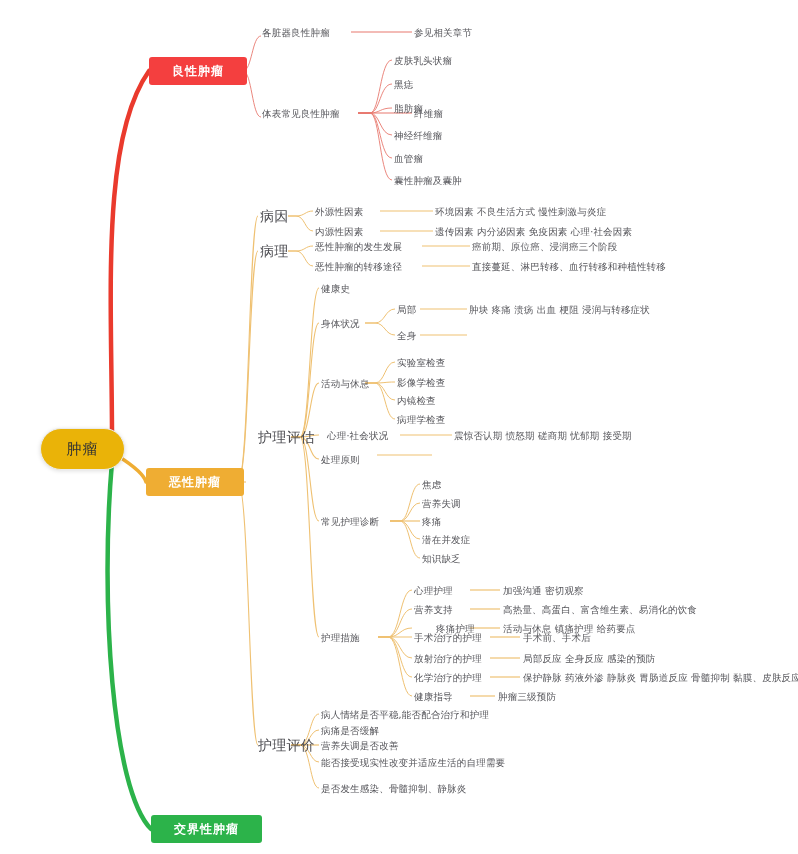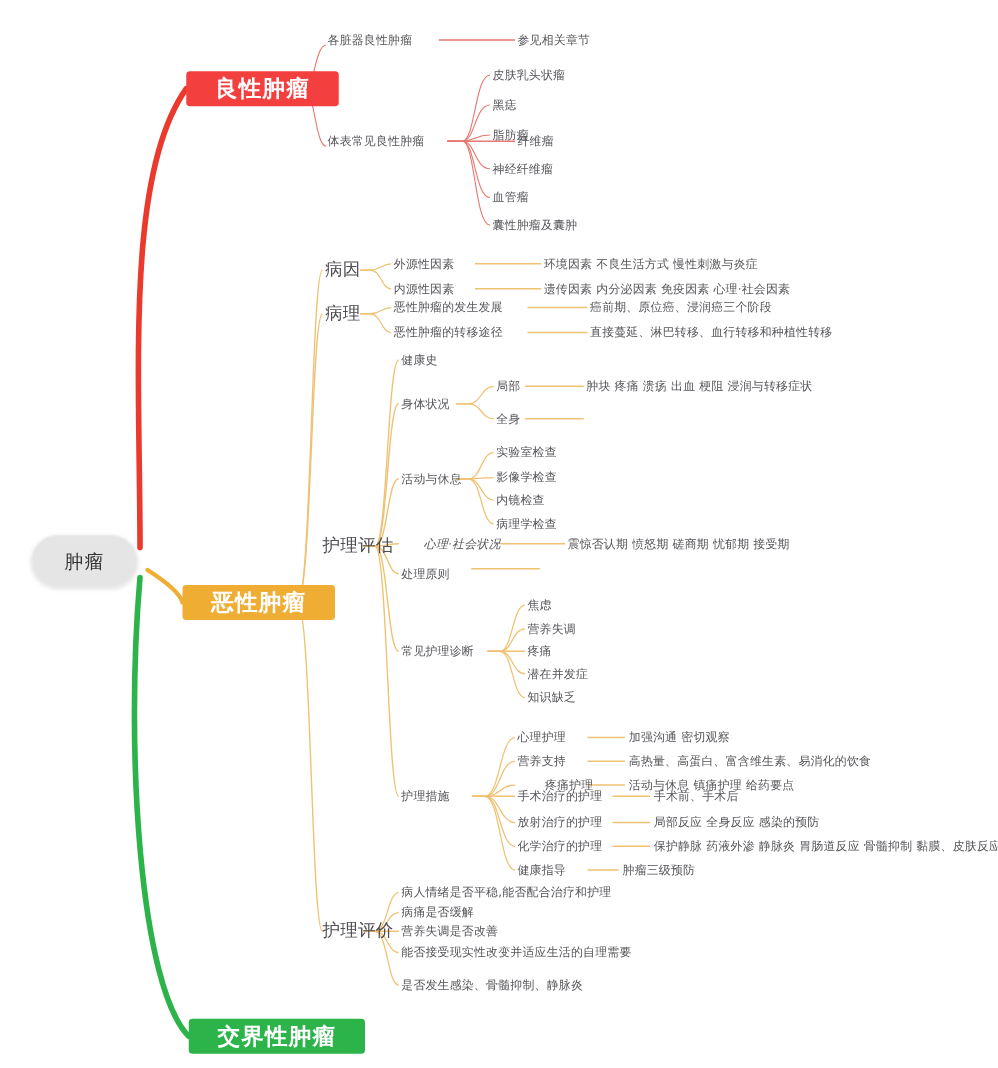--- a/index.html
+++ b/index.html
@@ -21,42 +21,42 @@
     top: 0; left: 0;
     width: 798px; height: 854px;
     pointer-events: none;
   }
   .node {
     position: absolute;
     white-space: nowrap;
   }
   
   .root-node {
-    left: 25px; top: 428px;
+    left: 40px; top: 428px;
     width: 85px; height: 42px;
-    background: #e5e5e5;
+    background: #eab308;
     border: 1px solid #ececec;
     border-radius: 21px;
     box-shadow: 0 1px 4px rgba(0,0,0,0.13);
     display: flex;
     align-items: center;
     justify-content: center;
     font-size: 15px;
     color: #333333;
     letter-spacing: 1px;
     z-index: 5;
   }
   
   .l1 {
     display: flex;
     align-items: center;
     justify-content: center;
     border-radius: 3px;
     color: #ffffff;
-    font-size: 18px;
+    font-size: 12px;
     font-weight: bold;
     letter-spacing: 1px;
     z-index: 4;
     padding: 0 23px;
     height: 28px;
   }
   .l1.benign   { left: 149px; top: 57px;  background: #f43f3f; }
   .l1.malign   { left: 146px; top: 468px; background: #efad33; }
   .l1.border   { left: 151px; top: 815px; background: #2cb34a; }
 
@@ -231,21 +231,21 @@
   <div class="t" style="left:397px; top:303px;">局部</div>
   <div class="t" style="left:469px; top:303px;">肿块 疼痛 溃疡 出血 梗阻 浸润与转移症状</div>
   <div class="t" style="left:397px; top:329px;">全身</div>
 
   <div class="t" style="left:321px; top:377px;">活动与休息</div>
   <div class="t" style="left:397px; top:356px;">实验室检查</div>
   <div class="t" style="left:397px; top:376px;">影像学检查</div>
   <div class="t" style="left:397px; top:394px;">内镜检查</div>
   <div class="t" style="left:397px; top:413px;">病理学检查</div>
 
-  <div class="t" style="left:339px; top:429px;font-style:italic;">心理·社会状况</div>
+  <div class="t" style="left:327px; top:429px;">心理·社会状况</div>
   <div class="t" style="left:454px; top:429px;">震惊否认期 愤怒期 磋商期 忧郁期 接受期</div>
 
   <div class="t" style="left:321px; top:453px;">处理原则</div>
 
   <div class="t" style="left:321px; top:515px;">常见护理诊断</div>
   <div class="t" style="left:422px; top:478px;">焦虑</div>
   <div class="t" style="left:422px; top:497px;">营养失调</div>
   <div class="t" style="left:422px; top:515px;">疼痛</div>
   <div class="t" style="left:422px; top:533px;">潜在并发症</div>
   <div class="t" style="left:422px; top:552px;">知识缺乏</div>

